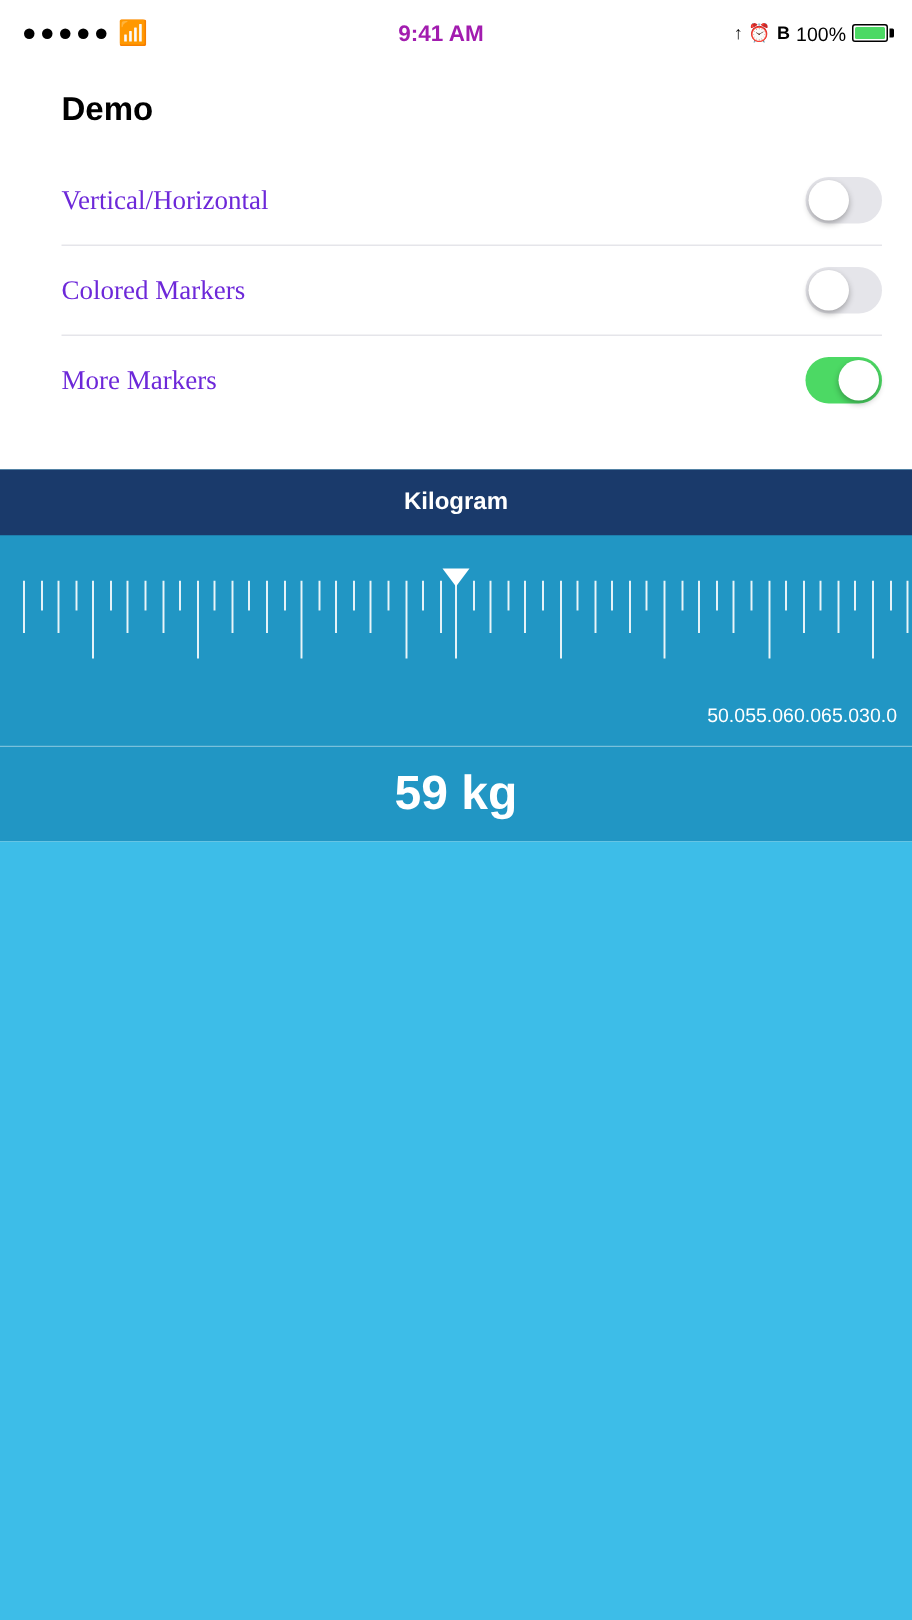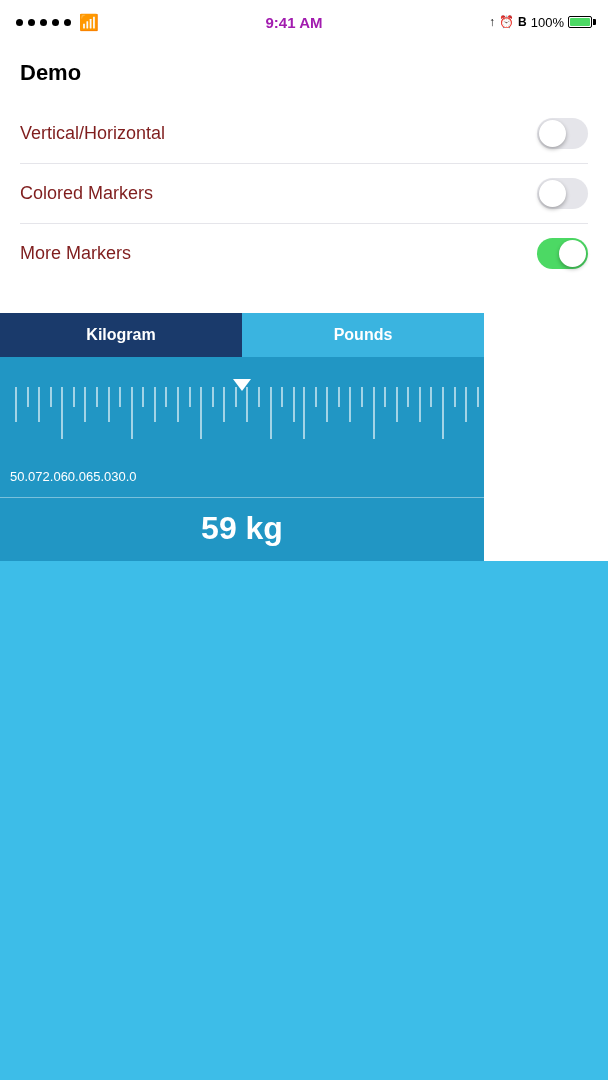--- a/index.html
+++ b/index.html
@@ -43,38 +43,40 @@
       height: 100%;
       width: 100%;
       background: #4cd964;
       border-radius: 1px;
     }
 
     
     .settings-section {
       background: #fff;
       padding: 16px 20px 20px 20px;
+      margin-left: 21px;
     }
     .settings-title {
       font-size: 22px;
       font-weight: 700;
       color: #000;
       margin-bottom: 18px;
     }
     .setting-row {
       display: flex;
       align-items: center;
       justify-content: space-between;
       padding: 14px 0;
       border-bottom: 1px solid #e5e5ea;
     }
     .setting-row:last-child { border-bottom: none; }
     .setting-label {
       font-size: 18px;
-      color: #7f1d1d;
+      color: #6d28d9;
+      font-family: Liberation Serif, serif;
     }
 
     
     .toggle {
       width: 51px;
       height: 31px;
       border-radius: 15.5px;
       position: relative;
       cursor: pointer;
       transition: background 0.2s;
@@ -93,21 +95,21 @@
       position: absolute;
       top: 2px;
       box-shadow: 0 2px 4px rgba(0,0,0,0.3);
       transition: left 0.2s;
     }
     .toggle.off .toggle-knob { left: 2px; }
     .toggle.on .toggle-knob { left: 22px; }
 
     
     .ruler-widget {
-      width: 484px;
+      width: 608px;
       background: #2196c4;
       margin-top: 10px;
     }
 
     
     .tab-bar {
       display: flex;
       height: 44px;
     }
     .tab-item {
@@ -156,21 +158,21 @@
       width: 0;
       height: 0;
       border-left: 9px solid transparent;
       border-right: 9px solid transparent;
       border-top: 12px solid #fff;
     }
 
     
     .ruler-labels {
       display: flex;
-      justify-content: flex-start;
+      justify-content: flex-end;
       padding: 2px 10px 0 10px;
       color: #fff;
       font-size: 13px;
     }
 
     
     .value-display {
       text-align: center;
       color: #fff;
       font-size: 32px;
@@ -241,23 +243,20 @@
         <div class="toggle-knob"></div>
       </div>
     </div>
   </div>
 
   <div class="ruler-widget">
 
     <div class="tab-bar">
       <div class="tab-item active">
         <span>Kilogram</span>
-      </div>
-      <div class="tab-item inactive">
-        <span>Pounds</span>
       </div>
     </div>
 
     <div class="ruler-area">
 
       <div class="pointer-triangle"></div>
 
       <div class="ruler-ticks">
         <svg class="ticks-svg" viewBox="0 0 608 80" preserveAspectRatio="none">
 
@@ -323,21 +322,21 @@
             <line x1="570" y1="0" x2="570" y2="20"></line>
             <line x1="582" y1="0" x2="582" y2="52"></line>
             <line x1="594" y1="0" x2="594" y2="20"></line>
             <line x1="605" y1="0" x2="605" y2="35"></line>
           </g>
         </svg>
       </div>
 
       <div class="ruler-labels">
         <span>50.0</span>
-        <span>72.0</span>
+        <span>55.0</span>
         <span>60.0</span>
         <span>65.0</span>
         <span>30.0</span>
       </div>
 
     </div>
 
     <div class="value-display">59 kg</div>
 
   </div>

